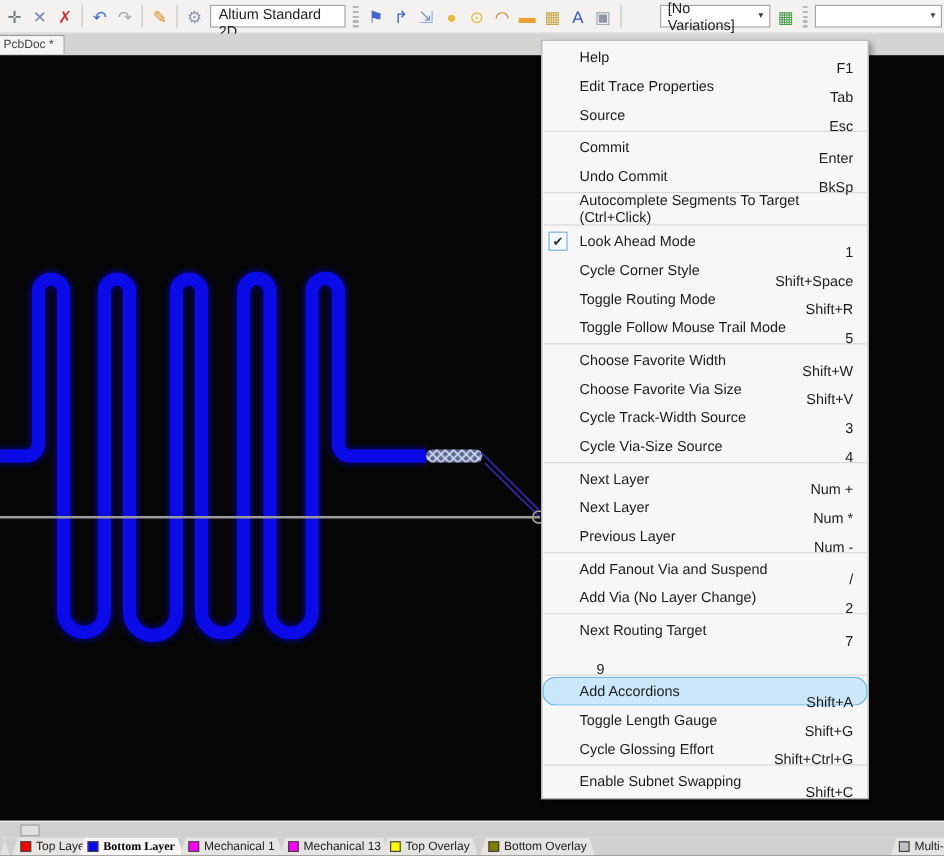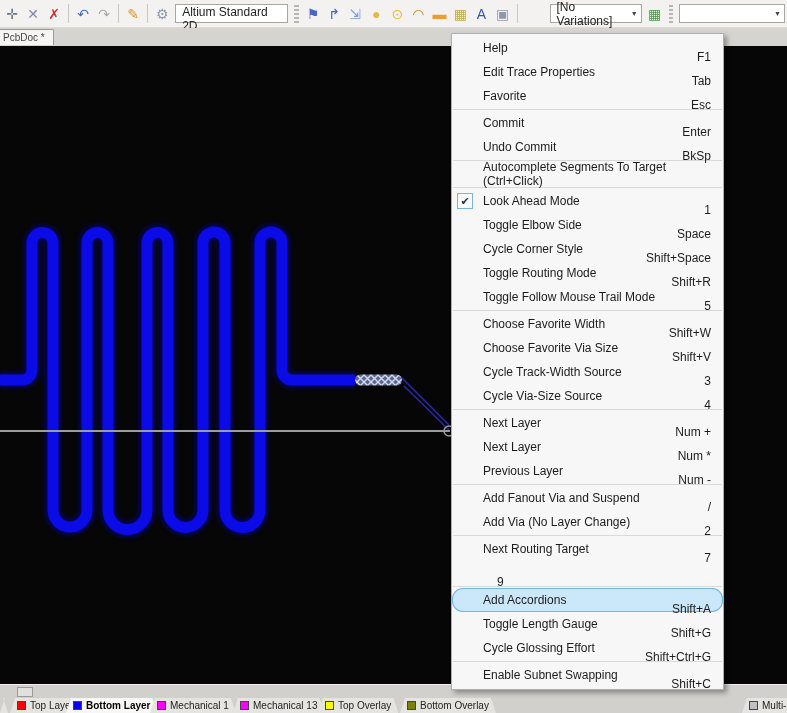--- a/index.html
+++ b/index.html
@@ -136,21 +136,21 @@
   <div id="hscroll">
     <div class="thumb"></div>
   </div>
 
   <div id="layertabs">
       <div class="ltab stub" style="left: 0px;"></div>
       <div class="ltab" style="left: 10px;">
         <span class="swatch" style="background: rgb(255, 0, 0);"></span>
         <span>Top Layer</span>
       </div>
-      <div class="ltab active" style="left: 66px;">
+      <div class="ltab active" style="left: 66px; font-family: Liberation Serif, serif;">
         <span class="swatch" style="background: rgb(0, 0, 255);"></span>
         <span>Bottom Layer</span>
       </div>
       <div class="ltab" style="left: 150px;">
         <span class="swatch" style="background: rgb(255, 0, 255);"></span>
         <span>Mechanical 1</span>
       </div>
       <div class="ltab" style="left: 233px;">
         <span class="swatch" style="background: rgb(255, 0, 255);"></span>
         <span>Mechanical 13</span>
@@ -172,21 +172,21 @@
   <div id="ctxmenu">
       <div class="mitem">
         <span class="mlabel">Help</span>
         <span class="mshort">F1</span>
       </div>
       <div class="mitem">
         <span class="mlabel">Edit Trace Properties</span>
         <span class="mshort">Tab</span>
       </div>
       <div class="mitem">
-        <span class="mlabel">Favorite</span>
+        <span class="mlabel">Source</span>
         <span class="mshort">Esc</span>
       </div>
       <div class="msep"></div>
       <div class="mitem">
         <span class="mlabel">Commit</span>
         <span class="mshort">Enter</span>
       </div>
       <div class="mitem">
         <span class="mlabel">Undo Commit</span>
         <span class="mshort">BkSp</span>
@@ -196,24 +196,20 @@
         <span class="mlabel">Autocomplete Segments To Target (Ctrl+Click)</span>
         <span class="mshort"></span>
       </div>
       <div class="msep"></div>
       <div class="mitem">
         <span class="mcheck">✔</span>
         <span class="mlabel">Look Ahead Mode</span>
         <span class="mshort">1</span>
       </div>
       <div class="mitem">
-        <span class="mlabel">Toggle Elbow Side</span>
-        <span class="mshort">Space</span>
-      </div>
-      <div class="mitem">
         <span class="mlabel">Cycle Corner Style</span>
         <span class="mshort">Shift+Space</span>
       </div>
       <div class="mitem">
         <span class="mlabel">Toggle Routing Mode</span>
         <span class="mshort">Shift+R</span>
       </div>
       <div class="mitem">
         <span class="mlabel">Toggle Follow Mouse Trail Mode</span>
         <span class="mshort">5</span>

